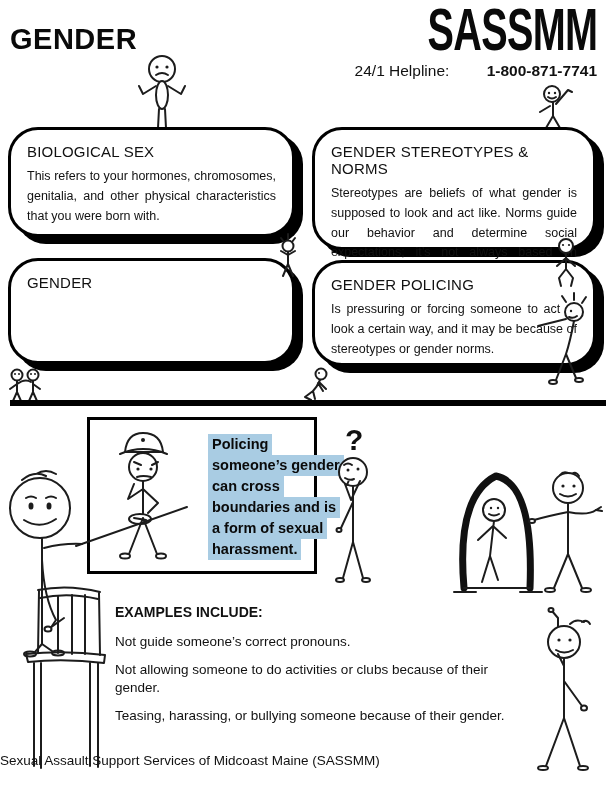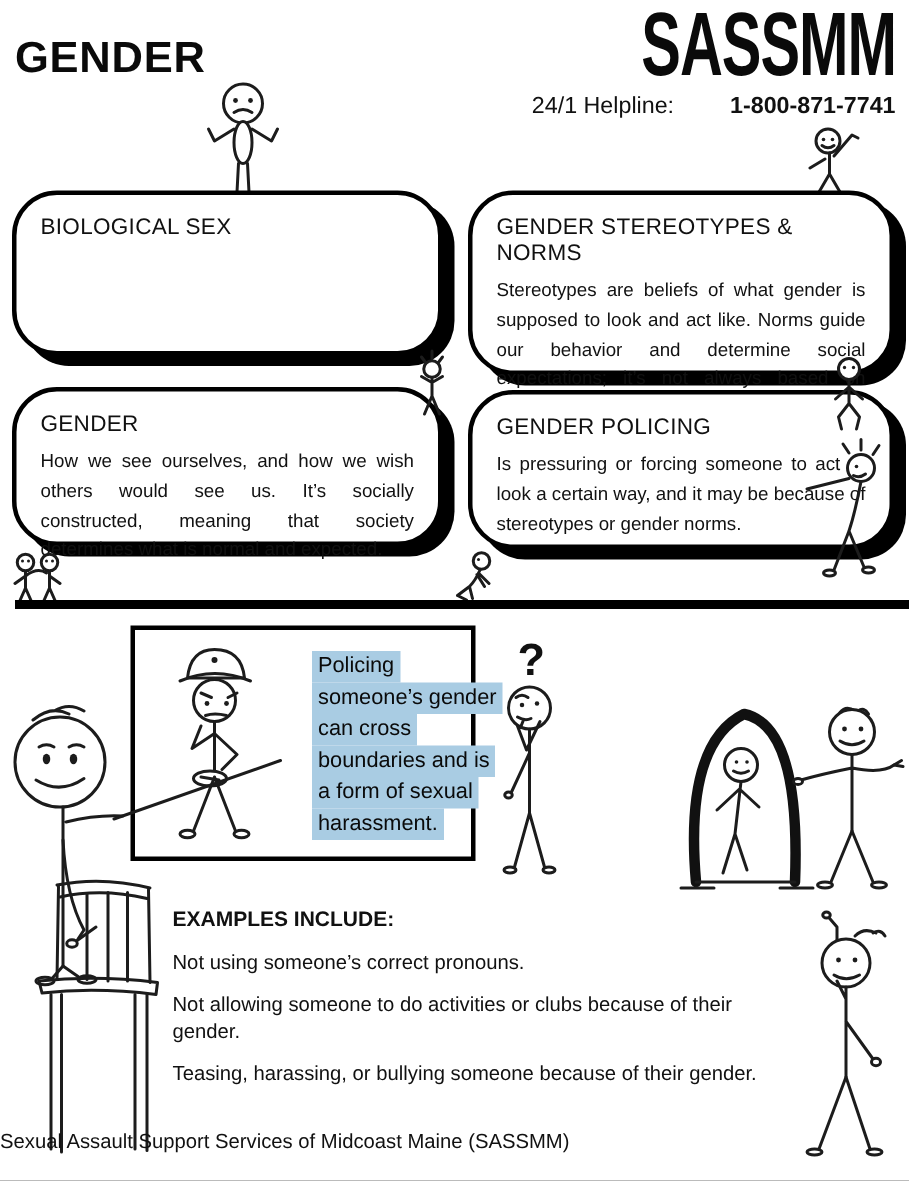--- a/index.html
+++ b/index.html
@@ -32,21 +32,21 @@
   .card1{left:8px;top:127px;width:287px;height:110px;}
   .card2{left:312px;top:127px;width:284px;height:123px;}
   .card3{left:8px;top:258px;width:287px;height:106px;}
   .card4{left:312px;top:260px;width:284px;height:106px;}
 
   .divider{position:absolute;left:10px;top:400px;width:596px;height:6px;background:#000;}
 
   
   .callout-box{position:absolute;left:87px;top:417px;width:230px;height:157px;
     border:3px solid #000;background:#fff;box-sizing:border-box;}
-  .callout-text{position:absolute;left:90px;top:17px;font-size:14.5px;font-weight:400;
+  .callout-text{position:absolute;left:90px;top:17px;font-size:14.5px;font-weight:700;
     line-height:1.1;padding-left:28px;}
   .hl-line{margin-bottom:5px;white-space:nowrap;}
   .hl-line span{padding:2px 4px 3px;color:#0a0a0a;}
 
   
   .examples{position:absolute;left:115px;top:604px;width:420px;}
   .examples-heading{font-size:14px;font-weight:800;margin-bottom:13px;}
   .example-item{font-size:13.5px;line-height:1.35;margin-bottom:9.5px;}
 
   .footer{position:absolute;left:0;top:753px;width:100%;text-align:left;font-size:13.5px;}
@@ -85,28 +85,28 @@
     <path class="s" d="M20 22 L32 8 L36 10"></path>
     <circle class="sf" cx="16" cy="12" r="8"></circle>
     <circle class="dot" cx="13" cy="11" r="1.2"></circle>
       <circle class="dot" cx="19" cy="11" r="1.2"></circle>
     <path class="s" d="M12 15 Q16 18 20 15"></path>
     <path class="s" d="M17 20 V34 M14 24 L4 30 M17 34 L10 46 M17 34 L24 46"></path>
   </svg>
 
   <div class="card card1">
     <div class="card-title">BIOLOGICAL SEX</div>
+    <div class="card-body">This refers to your hormones, chromosomes, genitalia, and other physical characteristics that you were born with.</div>
   </div>
   <div class="card card2">
     <div class="card-title">GENDER STEREOTYPES &amp; NORMS</div>
     <div class="card-body">Stereotypes are beliefs of what gender is supposed to look and act like. Norms guide our behavior and determine social expectations; it’s not always based on stereotypes.</div>
   </div>
   <div class="card card3">
     <div class="card-title">GENDER</div>
-    <div class="card-body">How we see ourselves, and how we wish others would see us. It’s socially constructed, meaning that society determines what is normal and expected.</div>
   </div>
   <div class="card card4">
     <div class="card-title">GENDER POLICING</div>
     <div class="card-body">Is pressuring or forcing someone to act or look a certain way, and it may be because of stereotypes or gender norms.</div>
   </div>
 
   <svg class="abs" style="left:273px;top:232px;" width="30" height="46" viewBox="0 0 30 46">
     <path class="s" d="M8 6 L11 10 M15 2 L15 7 M22 6 L19 10" stroke-width="1.5"></path>
     <circle class="sf" cx="15" cy="14" r="5.5"></circle>
     <path class="s" d="M15 20 V32 M15 23 L8 19 M15 23 L22 19 M15 32 L10 44 M15 32 L20 44" stroke-width="1.8"></path>
@@ -233,21 +233,21 @@
     <g stroke-width="2.4">
       <path class="s" d="M36 122 Q66 116 98 124 M38 130 Q66 124 96 131"></path>
       <path class="s" d="M37 123 L36 185 M97 125 L98 187 M56 128 V185 M70 127 V186 M83 127 V186"></path>
       <path class="s" d="M24 186 Q62 182 103 187 M26 194 Q62 190 102 195 M24 186 L26 194 M103 187 L102 195"></path>
       <path class="s" d="M32 195 V298 M39 195 V300 M88 195 V298 M96 195 V299"></path>
     </g>
   </svg>
 
   <div class="examples">
     <div class="examples-heading">EXAMPLES INCLUDE:</div>
-    <div class="example-item">Not using someone’s correct pronouns.</div>
+    <div class="example-item">Not guide someone’s correct pronouns.</div>
     <div class="example-item">Not allowing someone to do activities or clubs because of their gender.</div>
     <div class="example-item">Teasing, harassing, or bullying someone because of their gender.</div>
   </div>
 
   <svg class="abs" style="left:524px;top:606px;" width="82" height="176" viewBox="0 0 82 176">
     <path class="s" d="M34 48 L34 12 L28 5"></path>
     <ellipse class="sf" cx="27" cy="4" rx="2.5" ry="2"></ellipse>
     <path class="s" d="M46 18 Q52 12 60 16 M58 16 Q63 13 66 18" stroke-width="1.6"></path>
     <circle class="sf" cx="40" cy="36" r="16"></circle>
     <circle class="dot" cx="35" cy="34" r="1.6"></circle>

